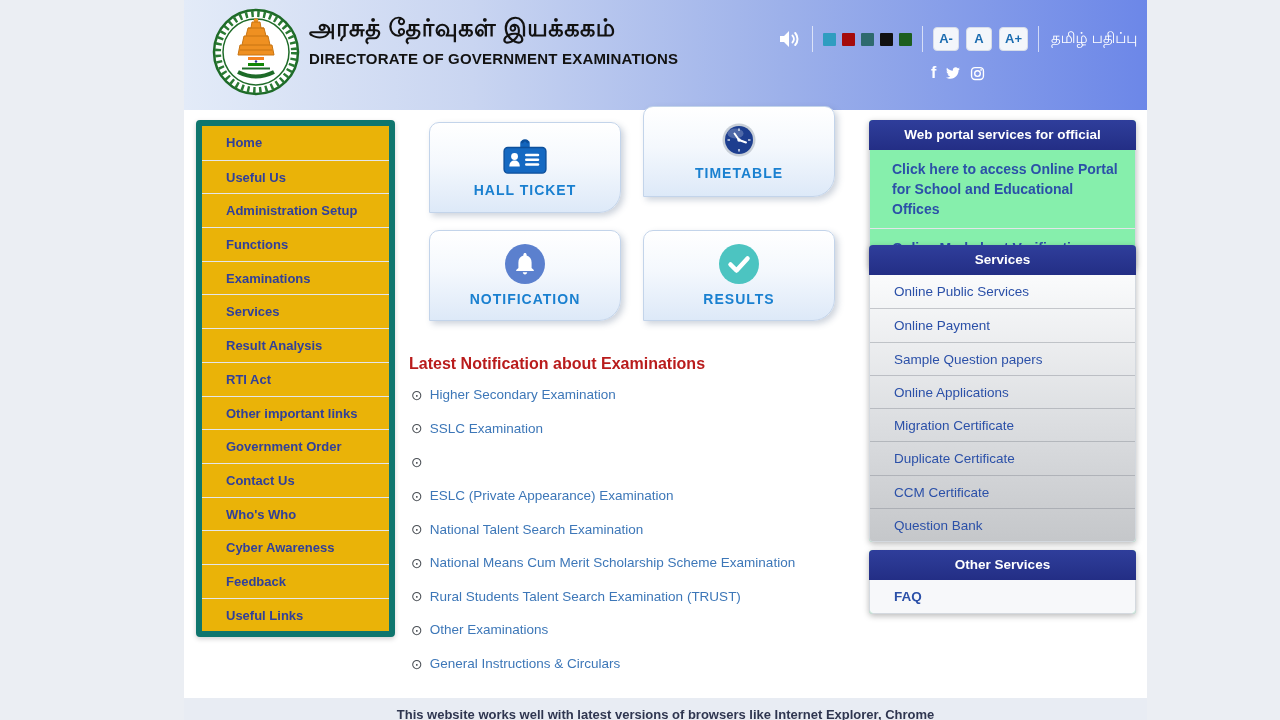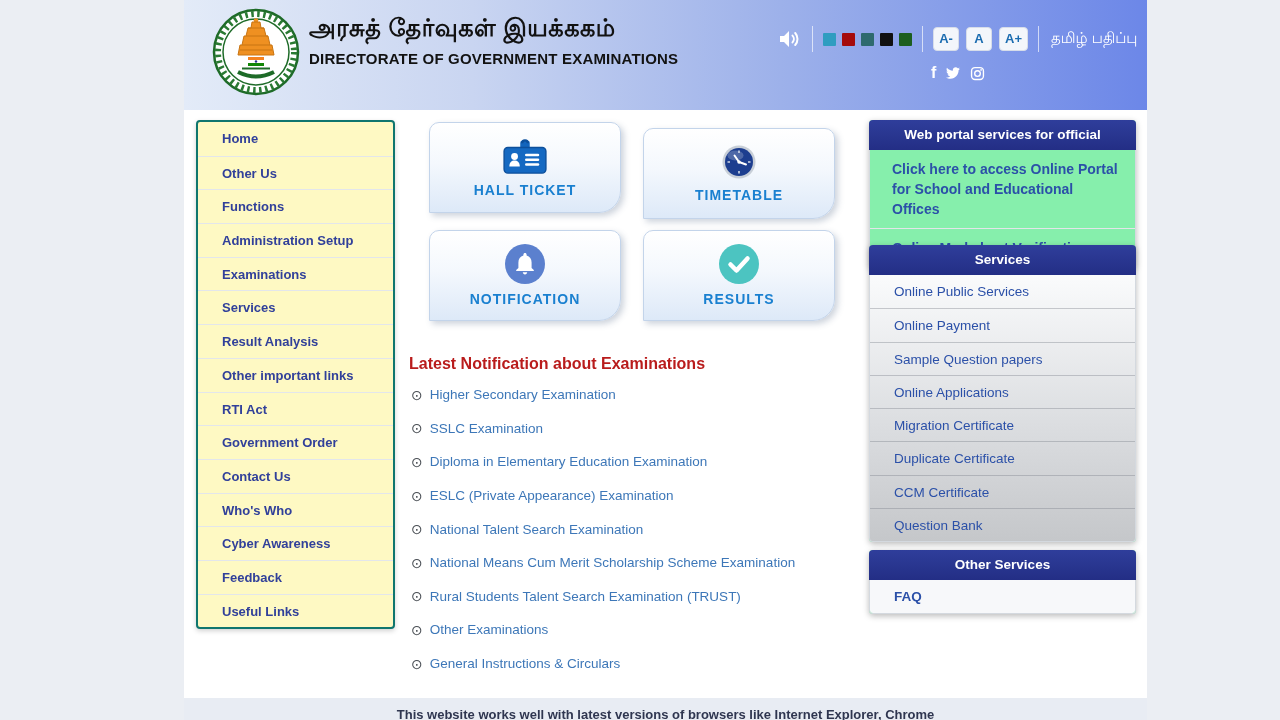--- a/index.html
+++ b/index.html
@@ -21,33 +21,33 @@
   .swatches { display:flex; gap:6px; }
   .swatch { width:13px; height:13px; border-radius:1px; }
   .font-btns { display:flex; gap:7px; }
   .font-btn { min-width:26px; height:24px; padding:0 5px; background:#f3f6fb; border:1px solid #d7dde9;
     border-radius:4px; color:#1b6cb0; font-weight:bold; font-size:13px; line-height:22px; text-align:center; cursor:pointer; }
   .tamil-ver { color:#ffffff; font-size:15px; padding-left:2px; white-space:nowrap; }
   .social-row { position:absolute; left:747px; top:63px; display:flex; align-items:center; gap:9px; height:20px; }
   .fb-glyph { color:#fff; font-weight:bold; font-size:16px; line-height:18px; }
 
   
-  .menu { position:absolute; left:12px; top:120px; width:199px; background:#fef9c3;
-    border:2px solid #0f766e; border-radius:4px; box-shadow:0 2px 5px rgba(0,0,0,.18); }
+  .menu { position:absolute; left:12px; top:120px; width:199px; background:#eab308;
+    border:6px solid #0f766e; border-radius:4px; box-shadow:0 2px 5px rgba(0,0,0,.18); }
   .menu-item { height:33.7px; line-height:33.7px; padding-left:24px; font-size:13px; font-weight:bold;
     color:#31409a; cursor:pointer; }
   .menu-item + .menu-item { border-top:1px solid #e3e6eb; }
 
   
   .tile { position:absolute; width:192px; height:91px; border:1px solid #c3d4ea;
     border-radius:10px 10px 22px 0; background:linear-gradient(180deg,#ffffff 0%,#f4f8fd 45%,#dde9f8 100%);
     box-shadow:3px 3px 6px rgba(90,110,140,.30); display:flex; flex-direction:column;
     align-items:center; justify-content:center; gap:7px; cursor:pointer; }
   .tile-label { font-size:14px; font-weight:bold; color:#1a80d0; letter-spacing:1px; }
-  #tile-0 { left:245px; top:122px; } #tile-1 { left:459px; top:128px; }
+  #tile-0 { left:245px; top:122px; } #tile-1 { left:459px; top:106px; }
   #tile-2 { left:245px; top:230px; } #tile-3 { left:459px; top:230px; }
 
   
   .notif-heading { position:absolute; left:225px; top:355px; font-size:16px; font-weight:bold; color:#b91c1c; }
   .notif-list { position:absolute; left:227px; top:378px; list-style:none; }
   .notif-item { height:33.6px; display:flex; align-items:center; font-size:13.5px; color:#3d77b8; cursor:pointer; }
   .bullet { color:#4a4f55; font-size:14px; margin-right:7px; line-height:1; }
 
   
   .panel { position:absolute; left:685px; width:267px; border-radius:4px;
@@ -140,28 +140,28 @@
         <svg width="15" height="15" viewBox="0 0 24 24">
           <rect x="2.5" y="2.5" width="19" height="19" rx="5.5" stroke="#fff" stroke-width="2.2" fill="none"></rect>
           <circle cx="12" cy="12" r="4.5" stroke="#fff" stroke-width="2.2" fill="none"></circle>
           <circle cx="17.7" cy="6.3" r="1.4" fill="#fff"></circle>
         </svg>
       </div>
     </div>
 
     <div class="menu">
       <div class="menu-item">Home</div>
-      <div class="menu-item">Other Us</div>
+      <div class="menu-item">Useful Us</div>
+      <div class="menu-item">Administration Setup</div>
       <div class="menu-item">Functions</div>
-      <div class="menu-item">Administration Setup</div>
       <div class="menu-item">Examinations</div>
       <div class="menu-item">Services</div>
       <div class="menu-item">Result Analysis</div>
+      <div class="menu-item">RTI Act</div>
       <div class="menu-item">Other important links</div>
-      <div class="menu-item">RTI Act</div>
       <div class="menu-item">Government Order</div>
       <div class="menu-item">Contact Us</div>
       <div class="menu-item">Who's Who</div>
       <div class="menu-item">Cyber Awareness</div>
       <div class="menu-item">Feedback</div>
       <div class="menu-item">Useful Links</div>
     </div>
 
     <div class="tile" id="tile-0">
       <svg width="46" height="38" viewBox="0 0 48 40">
@@ -213,21 +213,20 @@
       <li class="notif-item">
           <span class="bullet">⊙</span>
           <span>Higher Secondary Examination</span>
         </li>
       <li class="notif-item">
           <span class="bullet">⊙</span>
           <span>SSLC Examination</span>
         </li>
       <li class="notif-item">
           <span class="bullet">⊙</span>
-          <span>Diploma in Elementary Education Examination</span>
         </li>
       <li class="notif-item">
           <span class="bullet">⊙</span>
           <span>ESLC (Private Appearance) Examination</span>
         </li>
       <li class="notif-item">
           <span class="bullet">⊙</span>
           <span>National Talent Search Examination</span>
         </li>
       <li class="notif-item">

